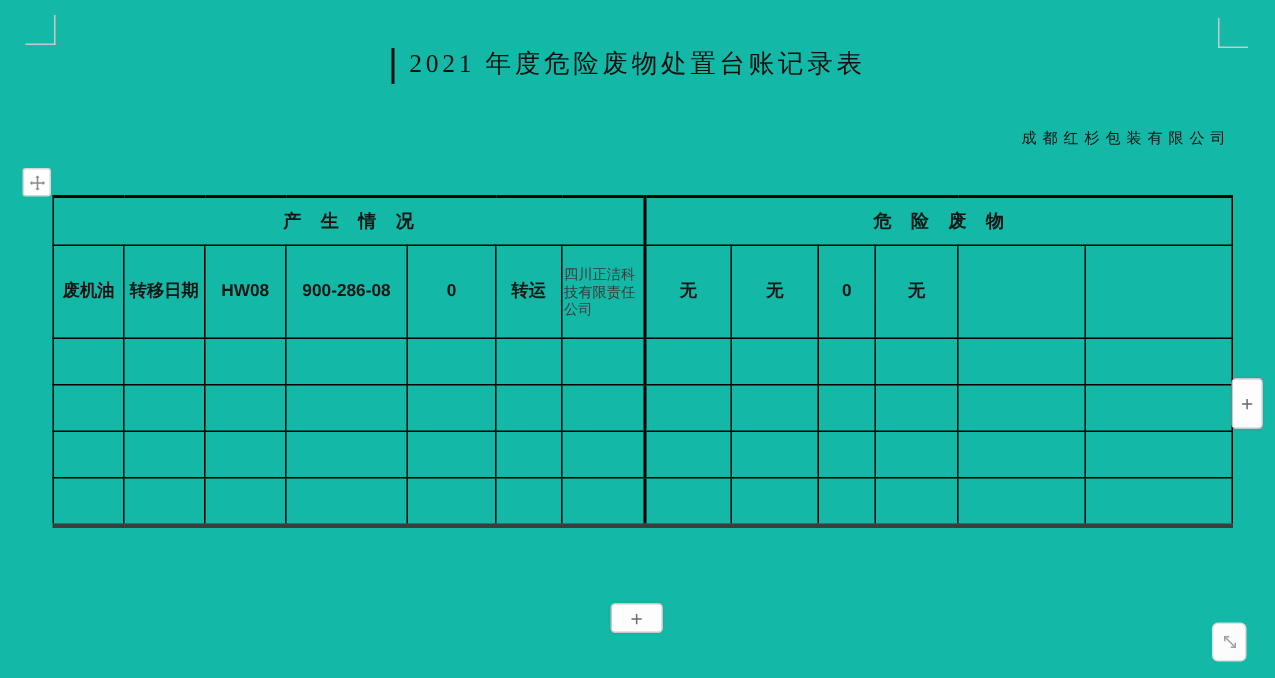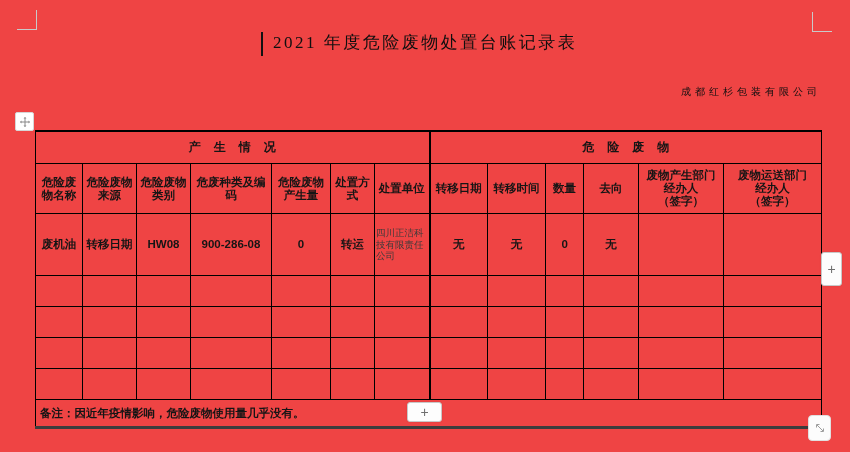--- a/index.html
+++ b/index.html
@@ -1,16 +1,16 @@
 <!DOCTYPE html>
 <html><head>
 <meta charset="utf-8">
 <style>
   html,body{margin:0;padding:0;background:#ffffff;}
-  .screen{position:relative;width:850px;height:452px;background:#ef4444;overflow:hidden;
+  .screen{position:relative;width:850px;height:452px;background:#14b8a6;overflow:hidden;
           font-family:"Liberation Sans","DejaVu Sans",sans-serif;color:#111;}
 
   
   .crop{position:absolute;width:19px;height:19px;}
   .crop.tl{left:17px;top:10px;border-right:1px solid #c9c9c9;border-bottom:1px solid #c9c9c9;}
   .crop.tr{left:812px;top:12px;border-left:1px solid #c9c9c9;border-bottom:1px solid #c9c9c9;}
 
   
   .doc-title{position:absolute;left:0;top:31px;width:100%;text-align:center;
              font-family:"Liberation Serif","DejaVu Serif",serif;
@@ -86,53 +86,28 @@
         <col style="width:38px">
           <col style="width:55px">
           <col style="width:85px">
         <col style="width:98px">
       </colgroup>
       <tbody>
           <tr class="r-group">
         <th colspan="7">产生情况</th>
         <th colspan="6" class="gd">危险废物</th>
       </tr>
-      <tr class="r-cols">
-        <th>危险废
-物名称</th>
-        <th>危险废物
-来源</th>
-        <th>危险废物
-类别</th>
-        <th>危废种类及编
-码</th>
-        <th>危险废物
-产生量</th>
-        <th>处置方
-式</th>
-        <th>处置单位</th>
-        <th class="gd">转移日期</th>
-        <th>转移时间</th>
-        <th>数量</th>
-        <th>去向</th>
-        <th>废物产生部门
-经办人
-（签字）</th>
-        <th>废物运送部门
-经办人
-（签字）</th>
-      </tr>
       <tr class="r-data">
         <td>废机油</td>
         <td>转移日期</td>
         <td>HW08</td>
         <td>900-286-08</td>
         <td>0</td>
         <td>转运</td>
-        <td style="vertical-align:top;font-family:Liberation Mono, monospace;">
+        <td style="vertical-align:top;">
           <div class="unit-clip">四川正洁科技有限责任公司</div>
         </td>
         <td class="gd">无</td>
         <td>无</td>
         <td>0</td>
         <td>无</td>
         <td></td>
         <td></td>
       </tr>
       <tr class="r-empty">
@@ -188,23 +163,20 @@
             <td></td>
             <td></td>
             <td></td>
             <td class="gd"></td>
             <td></td>
             <td></td>
             <td></td>
             <td></td>
             <td></td>
       </tr>
-      <tr class="r-note">
-        <td colspan="13">备注：因近年疫情影响，危险废物使用量几乎没有。</td>
-      </tr>
     </tbody>
       </table>
   </div>
 
   <div class="ctl add-col">
     <span>+</span>
   </div>
   <div class="ctl add-row">
     <span>+</span>
   </div>

